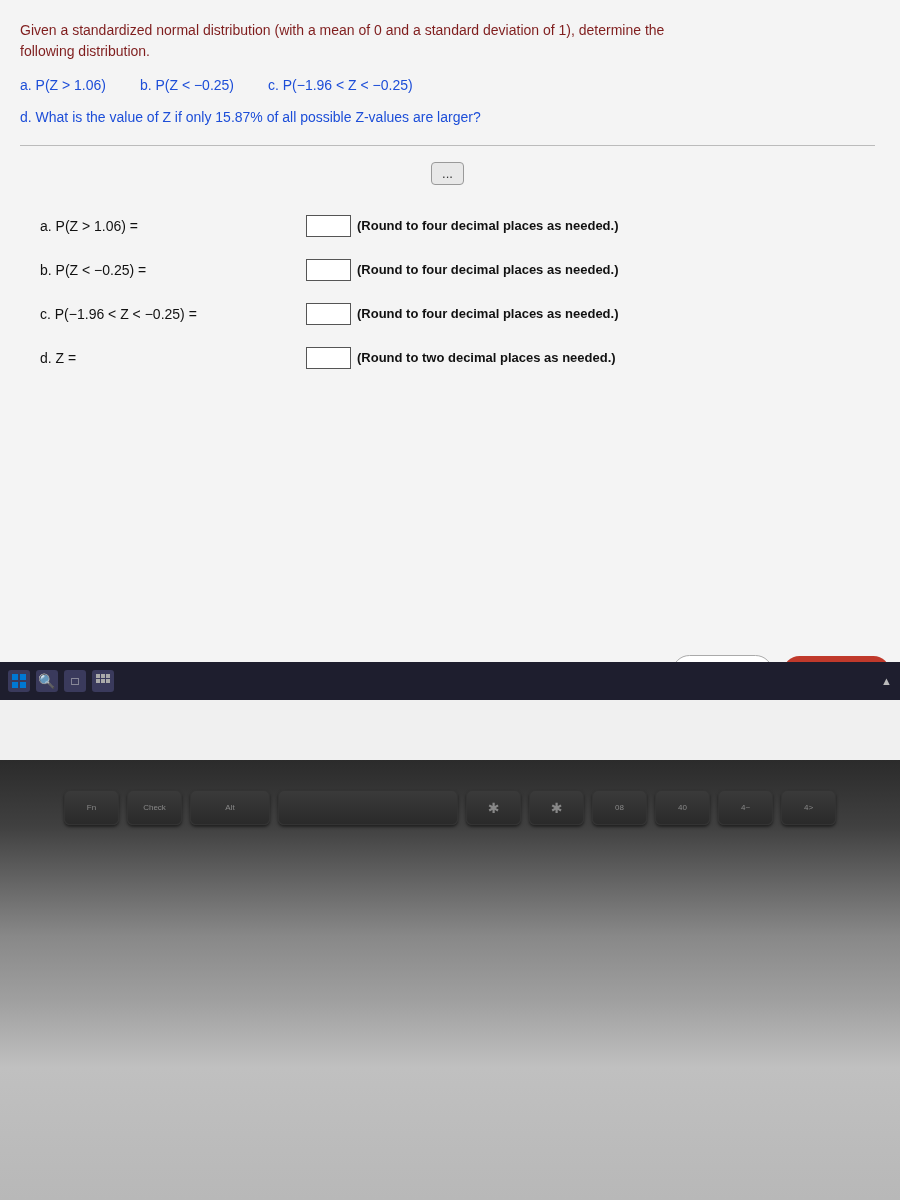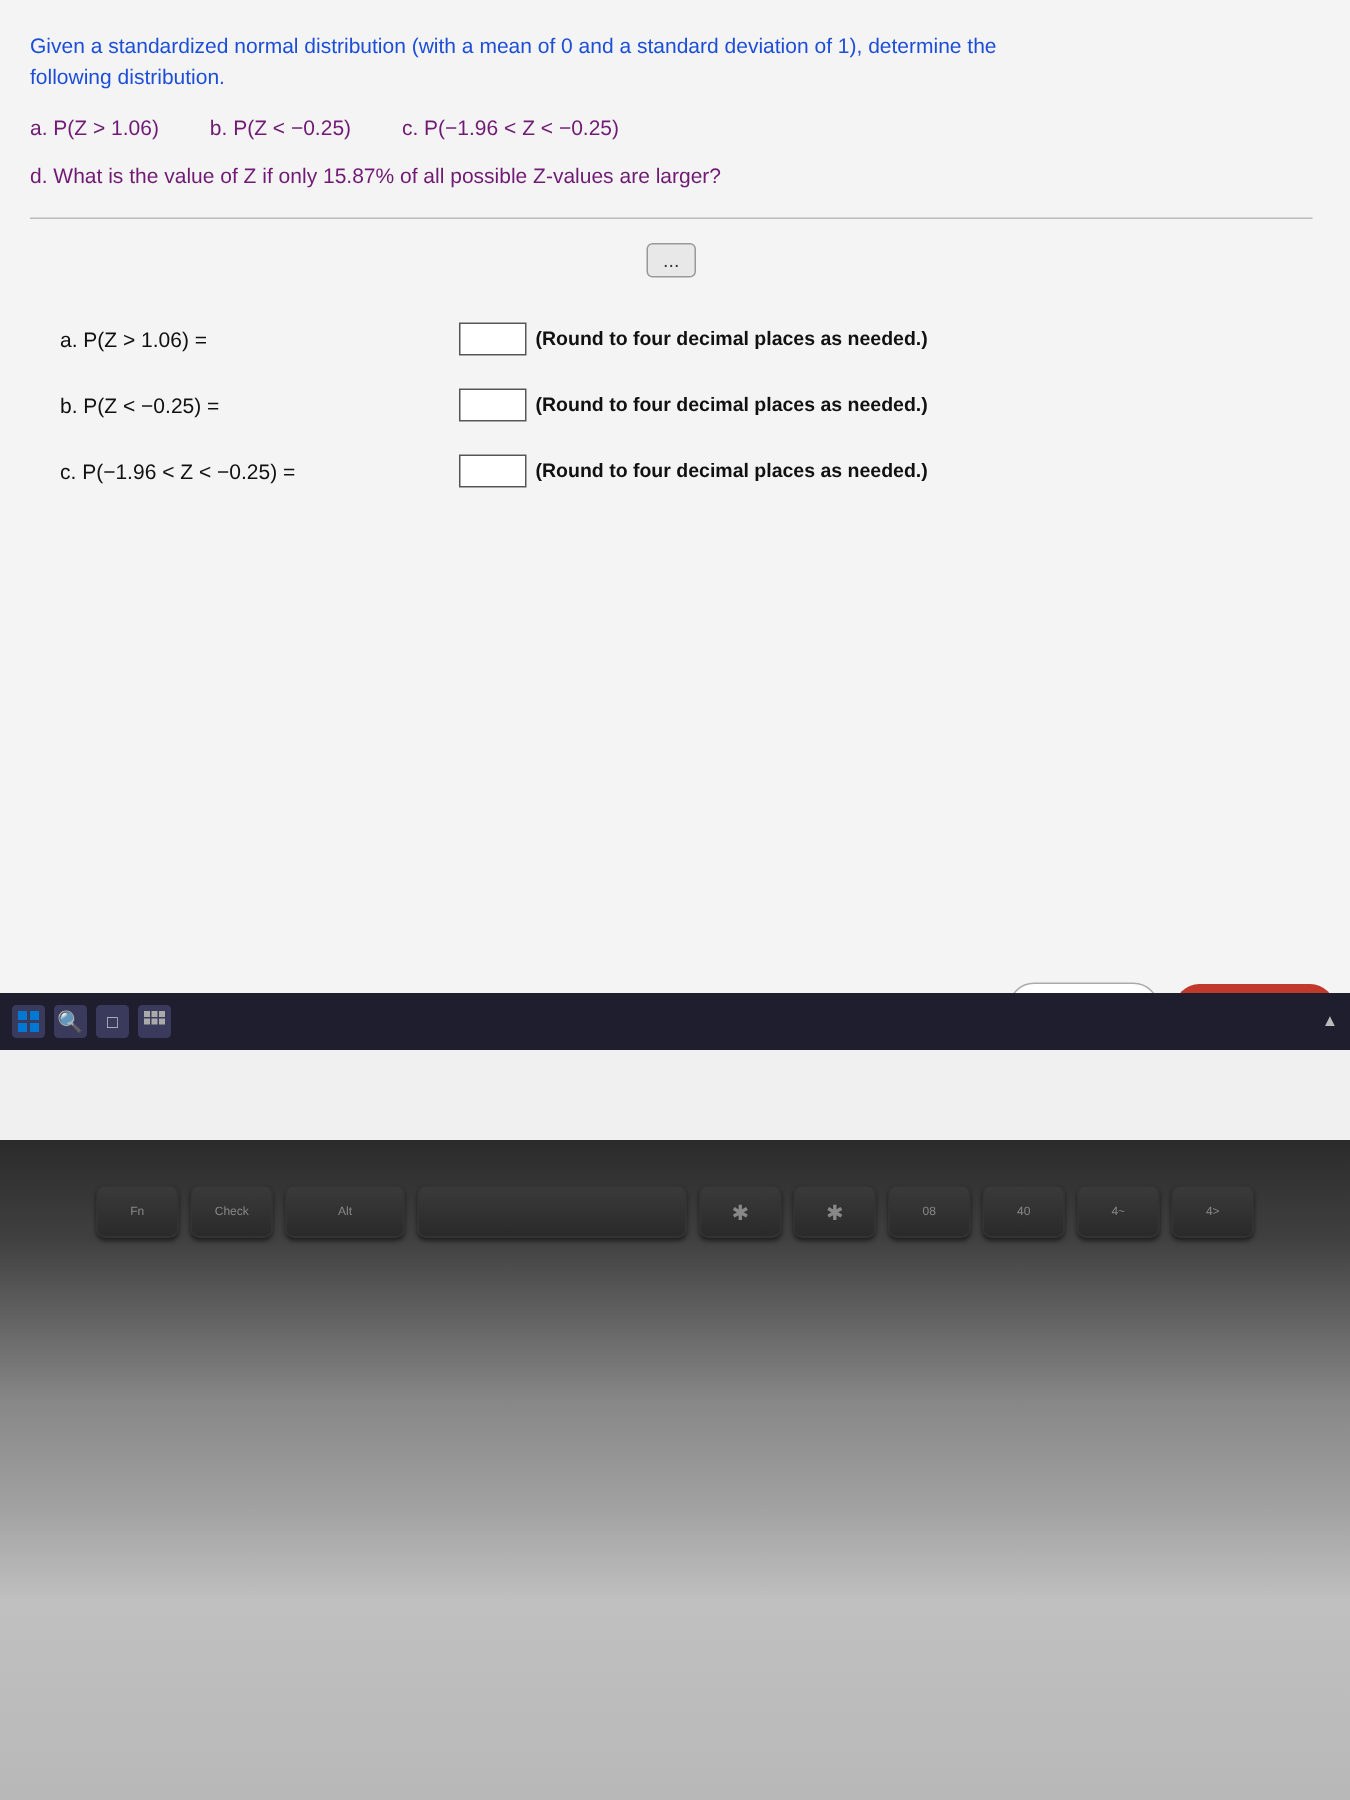--- a/index.html
+++ b/index.html
@@ -13,27 +13,27 @@
       height: 1200px;
       background: #1a1a1a;
       font-family: Arial, sans-serif;
       overflow: hidden;
       position: relative;
     }
 
     .question-header {
       font-size: 14px;
       line-height: 1.5;
-      color: #1d4ed8;
+      color: #7f1d1d;
       margin-bottom: 12px;
     }
 
     .question-parts {
       font-size: 14px;
-      color: #701a75;
+      color: #1d4ed8;
       line-height: 1.6;
       margin-bottom: 10px;
     }
 
     .question-parts span {
       margin-right: 30px;
     }
 
     .divider {
       border: none;
@@ -257,20 +257,25 @@
         <input class="answer-input" type="text" value="" style="">
         <span class="answer-note">(Round to four decimal places as needed.)</span>
       </div>
 
       <div class="answer-row">
         <span class="label">c. P(−1.96 &lt; Z &lt; −0.25) =</span>
         <input class="answer-input" type="text" value="" style="">
         <span class="answer-note">(Round to four decimal places as needed.)</span>
       </div>
 
+      <div class="answer-row">
+        <span class="label">d. Z =</span>
+        <input class="answer-input" type="text" value="" style="">
+        <span class="answer-note">(Round to two decimal places as needed.)</span>
+      </div>
 
     </div>
 
     <div class="action-bar">
       <button class="clear-all-btn">Clear all</button>
       <button class="check-answer-btn">Check an</button>
     </div>
 
     <div class="screen-taskbar">
       <div class="stb-icons">

